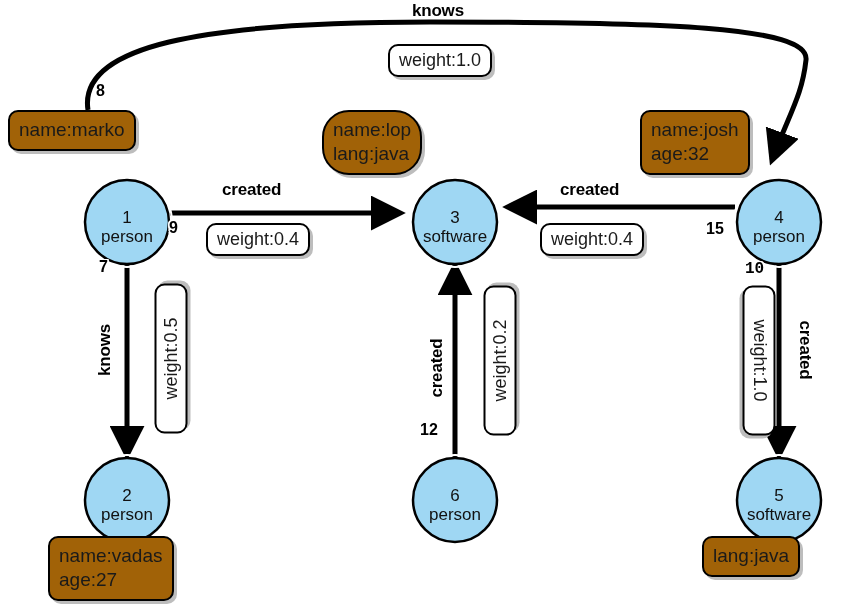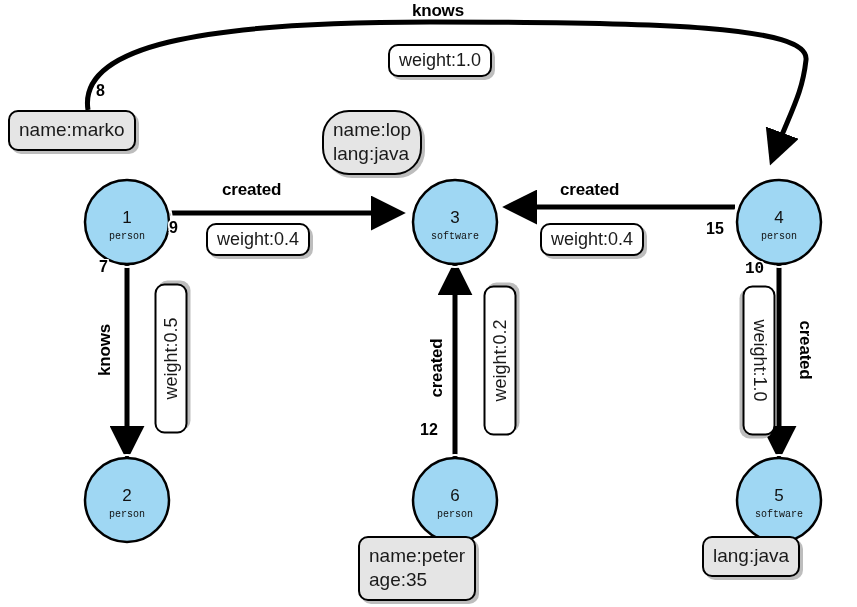--- a/index.html
+++ b/index.html
@@ -52,26 +52,25 @@
     line-height: 19px;
     pointer-events: none;
     font-family: "Liberation Sans", sans-serif;
   }
   .node-label .nid {
     display: block;
     font-size: 17px;
   }
   .node-label .ntype {
     display: block;
-    font-size: 10px;
-    font-family: Liberation Mono, monospace;
+    font-size: 17px;
   }
   .prop-box {
     position: absolute;
-    background: #e5e5e5;
+    background: #a16207;
     border: 2px solid #000000;
     border-radius: 10px;
     box-shadow: 3px 3px 0 #bdbdbd;
     padding: 6px 9px 7px 9px;
     font-size: 19px;
     line-height: 24px;
     color: #1a1a1a;
     white-space: nowrap;
     font-family: "Liberation Sans", sans-serif;
   }
@@ -203,35 +202,39 @@
   </div>
   <div class="node-label" style="left:405px; top:486px; width:100px;">
     <span class="nid">6</span>
     <span class="ntype">person</span>
   </div>
 
   <div class="prop-box" style="left:8px; top:110px;">
     <span>name:marko</span>
   </div>
 
+  <div class="prop-box" style="left:48px; top:536px;">
+    <span>name:vadas</span>
+    <span>age:27</span>
+  </div>
 
   <div class="prop-box" style="left:322px; top:110px;border-radius:27px;">
     <span>name:lop</span>
     <span>lang:java</span>
   </div>
 
+  <div class="prop-box" style="left:640px; top:110px;">
+    <span>name:josh</span>
+    <span>age:32</span>
+  </div>
 
   <div class="prop-box" style="left:702px; top:536px;">
     <span>lang:java</span>
   </div>
 
-  <div class="prop-box" style="left:358px; top:536px;">
-    <span>name:peter</span>
-    <span>age:35</span>
-  </div>
 
   <div class="edge-label" style="left:412px; top:1px;">knows</div>
   <div class="edge-label" style="left:222px; top:180px;">created</div>
   <div class="edge-label rot-ccw" style="left:75px; top:340px; width:60px; text-align:center;">knows</div>
   <div class="edge-label" style="left:560px; top:180px;">created</div>
   <div class="edge-label rot-cw" style="left:769px; top:340px; width:72px; text-align:center;">created</div>
   <div class="edge-label rot-ccw" style="left:401px; top:358px; width:72px; text-align:center;">created</div>
 
   <div class="edge-prop" style="left:388px; top:44px;">weight:1.0</div>
 

